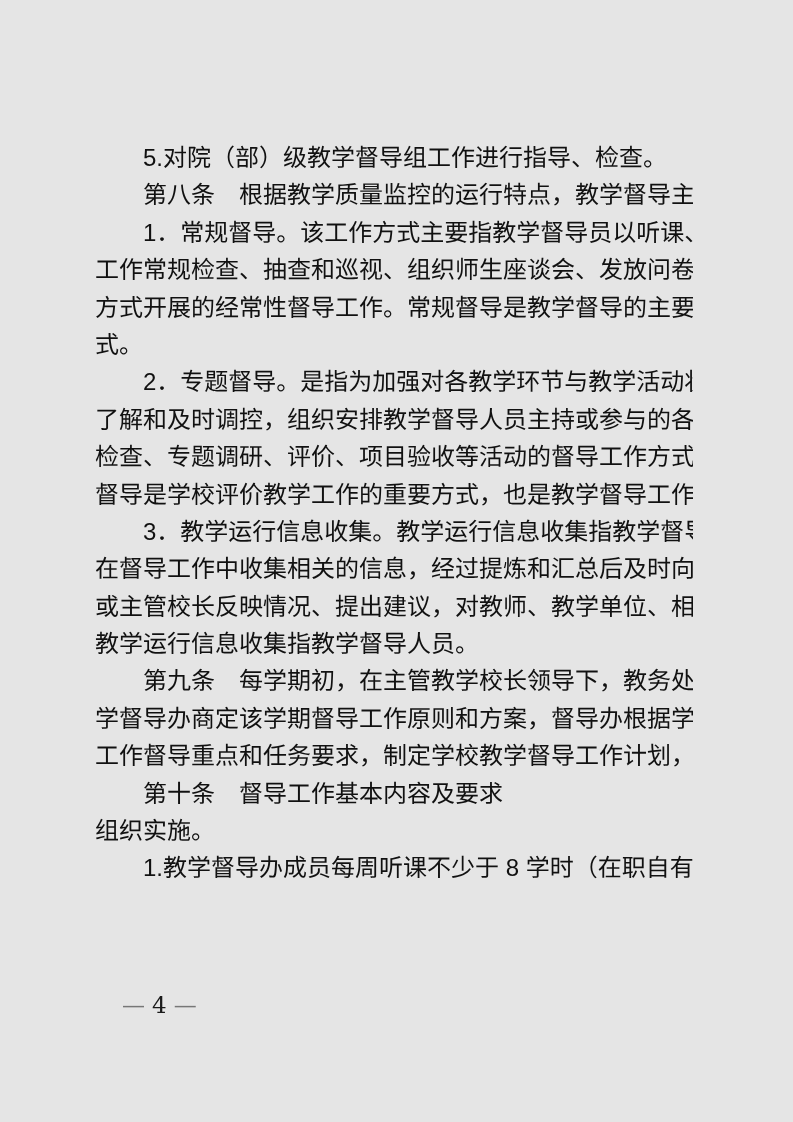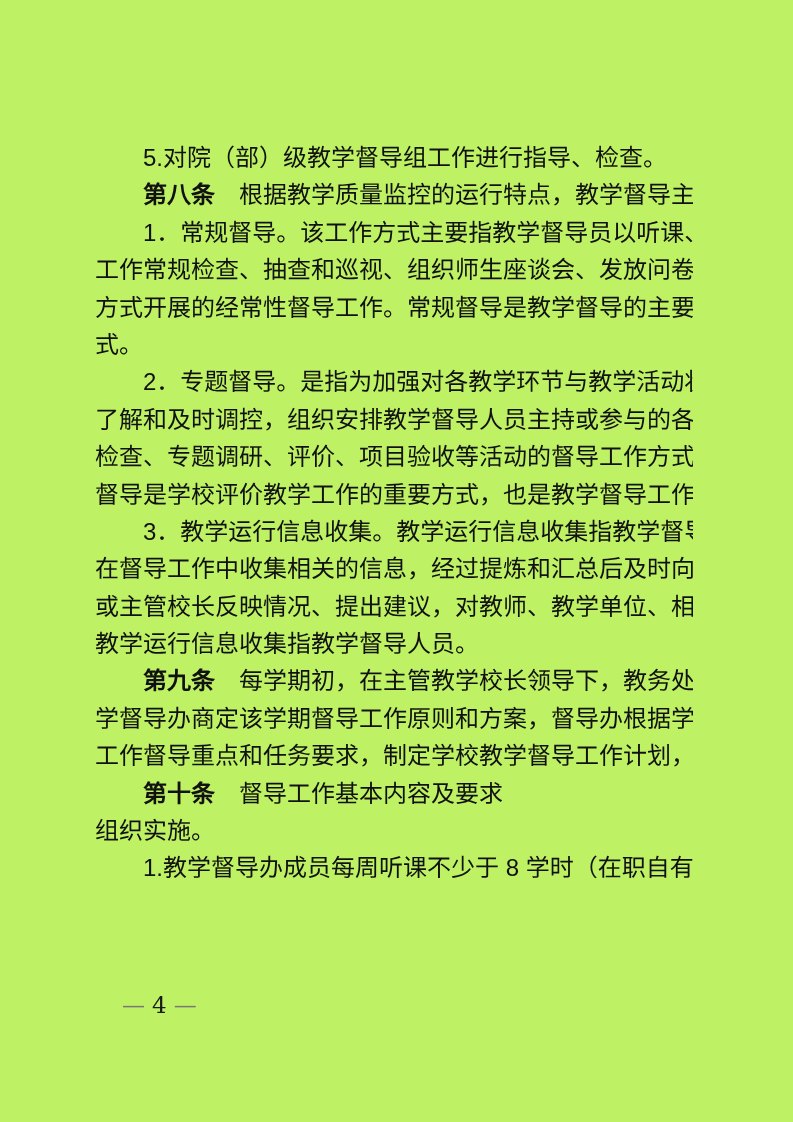--- a/index.html
+++ b/index.html
@@ -4,21 +4,21 @@
 <style>
   html, body {
     margin: 0;
     padding: 0;
     background: #ffffff;
   }
   .page {
     position: relative;
     width: 793px;
     height: 1122px;
-    background: #bef264;
+    background: #e5e5e5;
     overflow: hidden;
     font-family: "Liberation Sans", "DejaVu Sans", sans-serif;
     color: #111111;
   }
   .content {
     position: absolute;
     left: 95px;
     top: 139px;
     width: 598px;
   }
@@ -31,21 +31,21 @@
     white-space: nowrap;
     overflow: hidden;
   }
   .line.fill {
     text-align-last: justify;
   }
   .line.indent {
     text-indent: 2em;
   }
   .seg-bold {
-    font-weight: bold;
+    font-weight: normal;
   }
   .pagefooter {
     position: absolute;
     left: 122px;
     top: 991px;
     font-family: "DejaVu Serif", "Liberation Serif", serif;
     font-size: 23px;
     line-height: 28px;
     color: #1a1a1a;
     white-space: nowrap;

